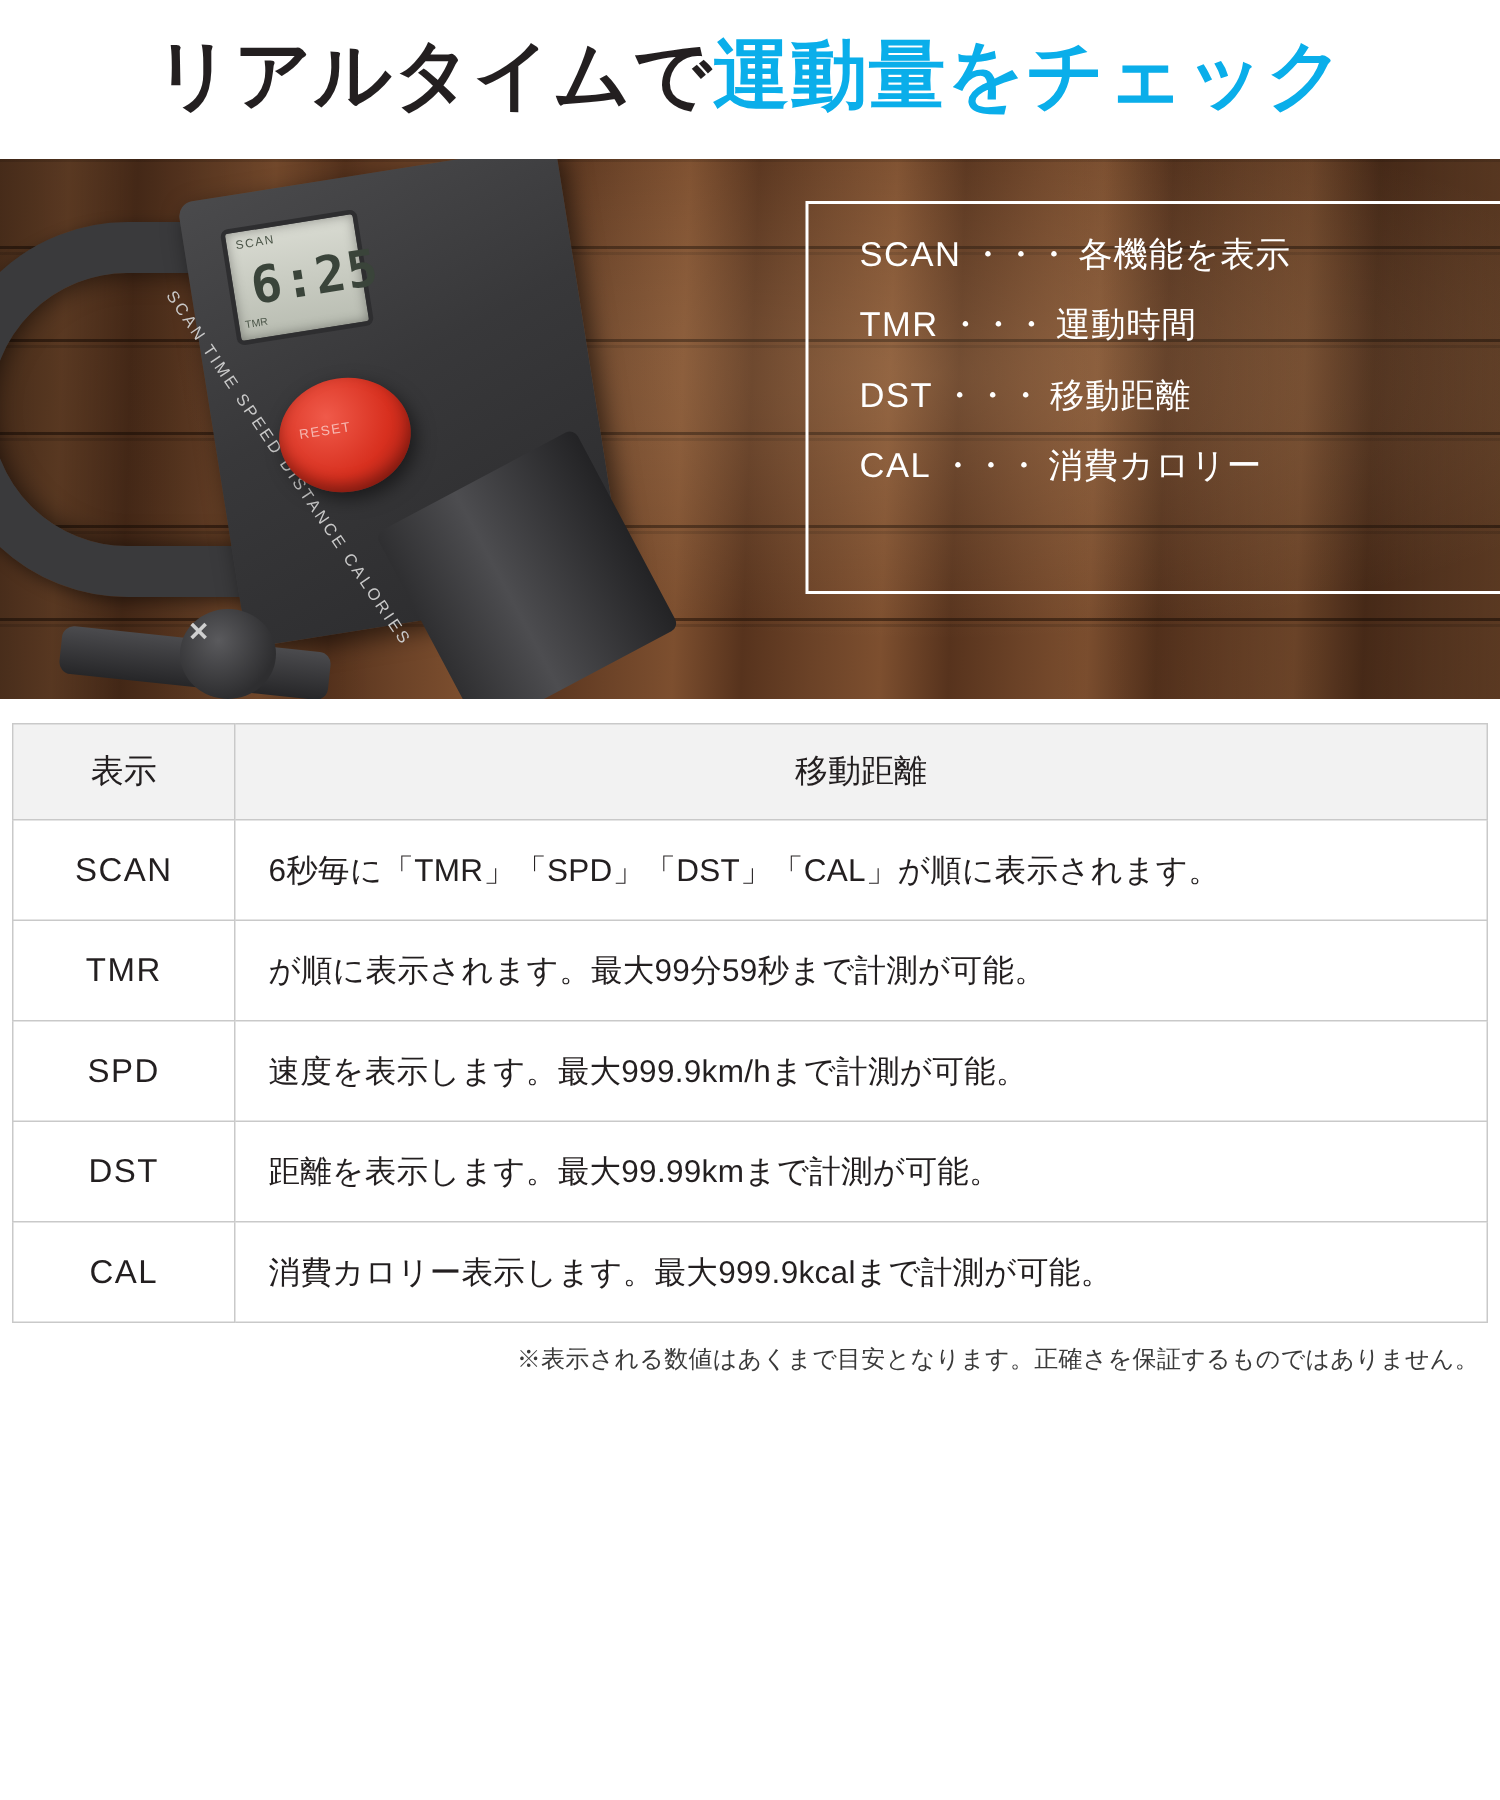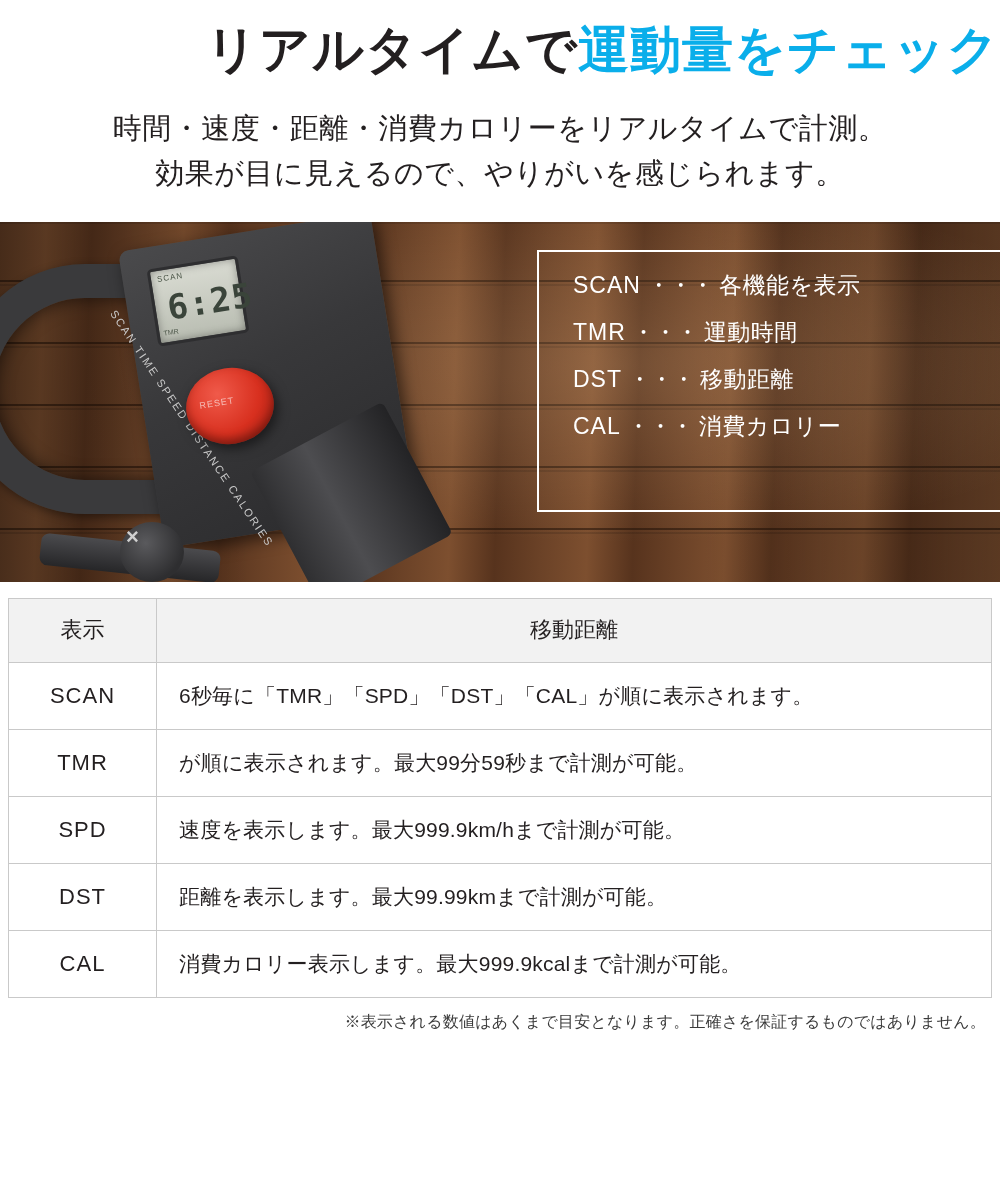--- a/index.html
+++ b/index.html
@@ -27,21 +27,21 @@
     background: #231f20;
     color: #ffffff;
     font-size: 25px;
     letter-spacing: 3px;
     font-weight: bold;
     padding: 7px 26px 9px 30px;
     line-height: 1;
   }
 
   .headline {
-    text-align: right;
+    text-align: center;
     font-size: 51px;
     font-weight: bold;
     letter-spacing: 1px;
     margin-top: 21px;
     line-height: 1.15;
     white-space: nowrap;
   }
   .headline .accent { color: #0aaeea; }
 
   .subcopy {
@@ -246,24 +246,20 @@
 </head>
 <body>
 
 <div class="page">
 
 
   <h1 class="headline">
     <span>リアルタイムで</span><span class="accent">運動量をチェック</span>
   </h1>
 
-  <div class="subcopy">
-    <span class="l1">時間・速度・距離・消費カロリーをリアルタイムで計測。</span>
-    <span class="l2">効果が目に見えるので、やりがいを感じられます。</span>
-  </div>
 
   <div class="photo">
     <div class="plank" style="top:58px"></div>
     <div class="plank" style="top:120px"></div>
     <div class="plank" style="top:182px"></div>
     <div class="plank" style="top:244px"></div>
     <div class="plank" style="top:306px"></div>
     <div class="wood-sheen"></div>
 
     <div class="handle-loop"></div>

